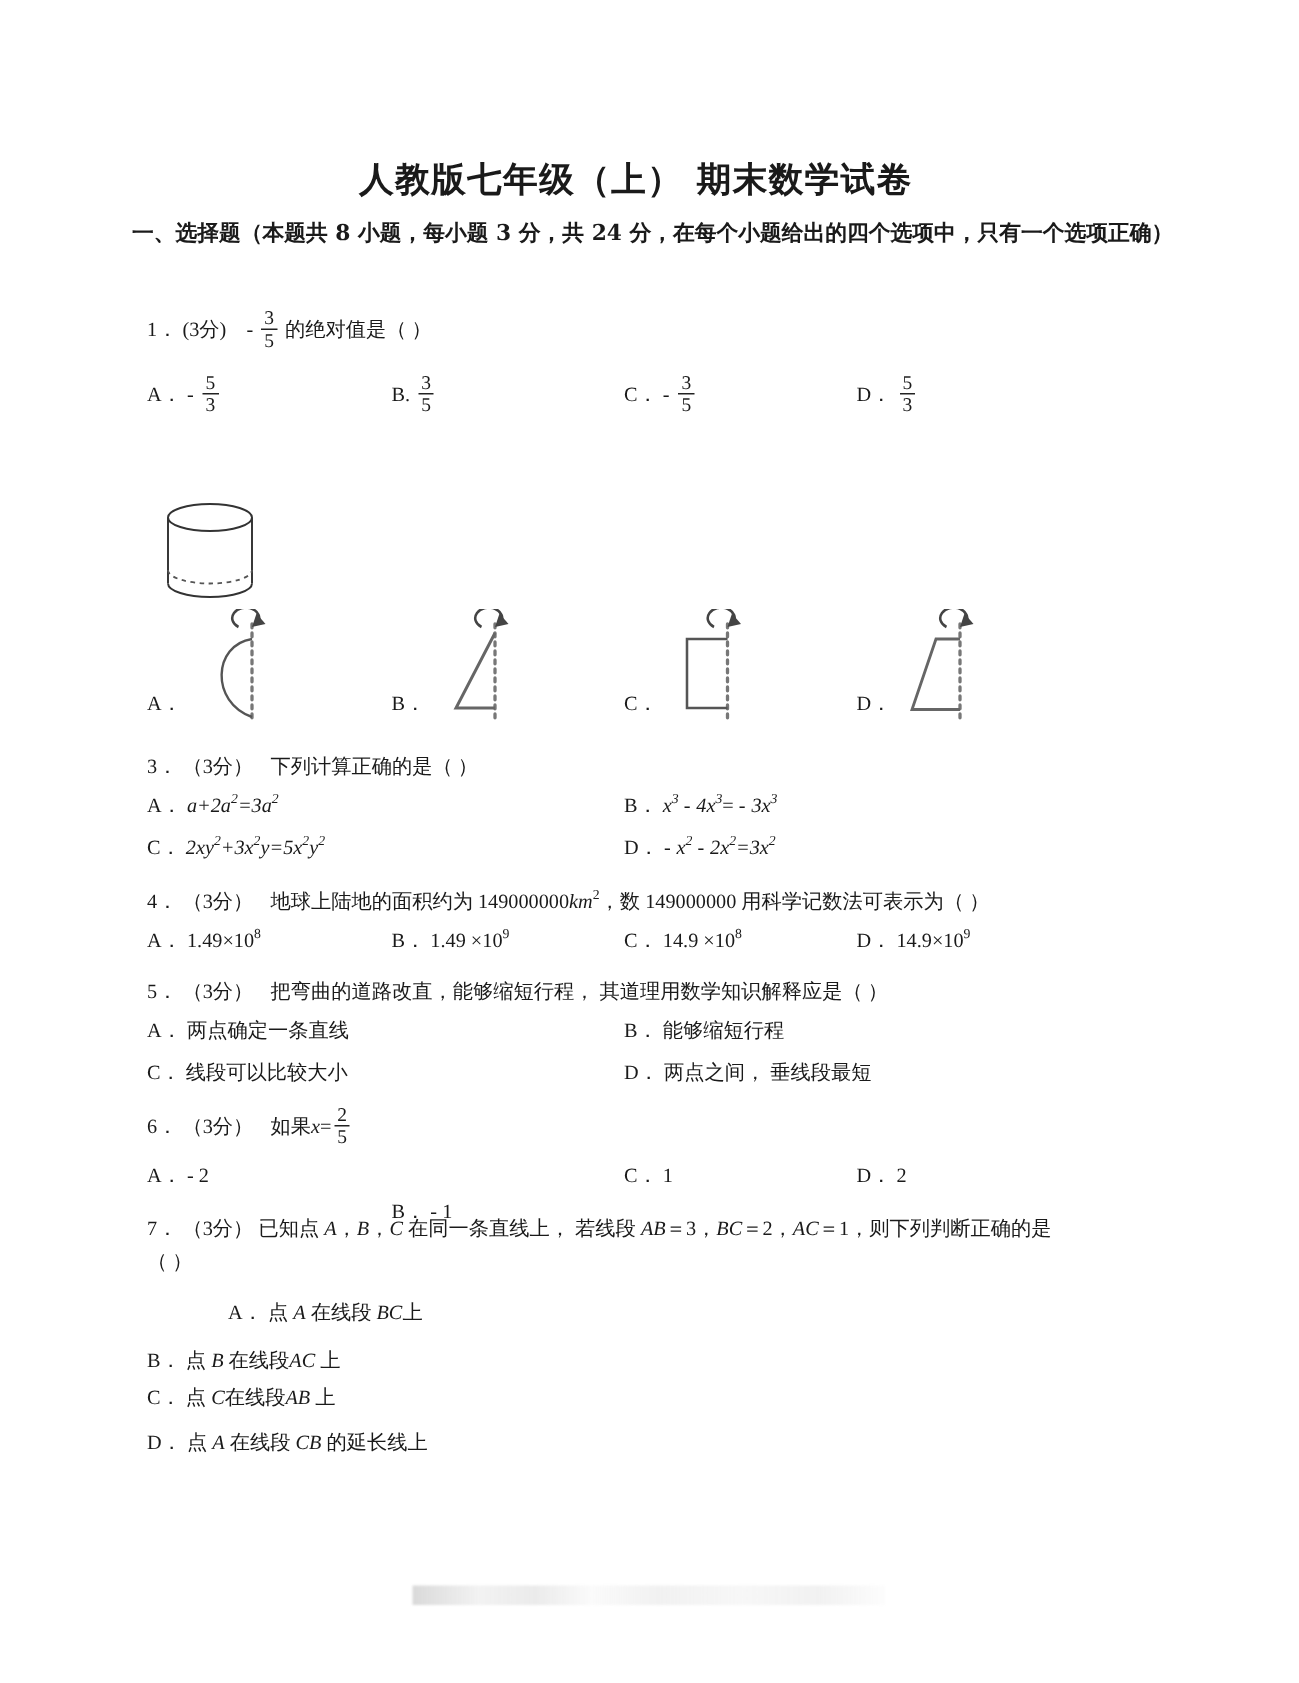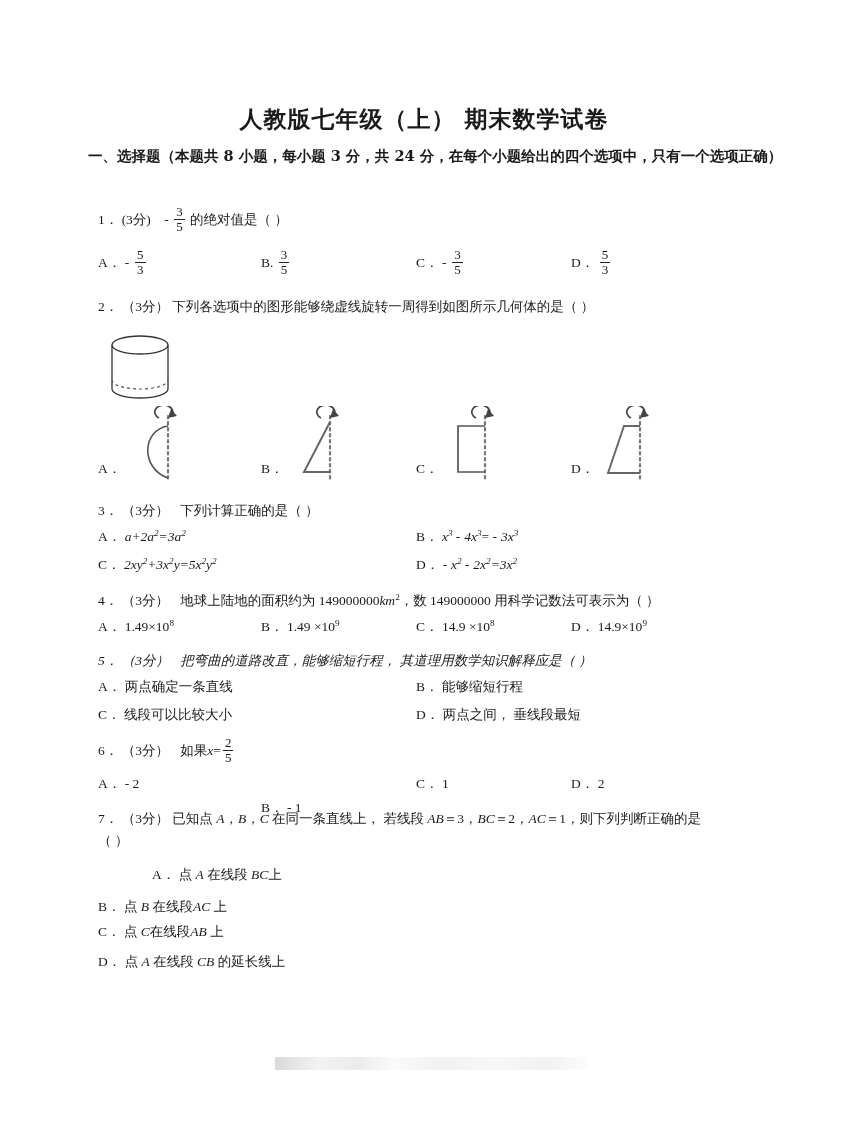--- a/index.html
+++ b/index.html
@@ -129,25 +129,20 @@
     </div>
     <div class="opt" style="left:473px;">
       <span>D．</span>
       <span class="frac">
         <span class="num">5</span>
         <span class="den">3</span>
       </span>
     </div>
   </div>
 
-  <div class="q stem" style="top:296px;">
-    <span>2．</span>
-    <span>（3分）</span>
-    <span>下列各选项中的图形能够绕虚线旋转一周得到如图所示几何体的是（        ）</span>
-  </div>
 
   <div class="fig-wrap" style="left:100px; top:333px;">
     <svg width="80" height="72" viewBox="0 0 80 72">
       <ellipse cx="40" cy="12" rx="28" ry="9" fill="none" stroke="#333" stroke-width="1.3"></ellipse>
       <line x1="12" y1="12" x2="12" y2="56" stroke="#333" stroke-width="1.3"></line>
       <line x1="68" y1="12" x2="68" y2="56" stroke="#333" stroke-width="1.3"></line>
       <path d="M12 56 A28 9 0 0 0 68 56" fill="none" stroke="#333" stroke-width="1.3"></path>
       <path d="M12 47 A28 9 0 0 0 68 47" fill="none" stroke="#555" stroke-width="1.2" stroke-dasharray="3,3"></path>
     </svg>
   </div>
@@ -246,21 +241,21 @@
     <div class="opt" style="left:318px;">
       <span>C．</span>
       14.9 ×10<sup>8</sup>
     </div>
     <div class="opt" style="left:473px;">
       <span>D．</span>
       14.9×10<sup>9</sup>
     </div>
   </div>
 
-  <div class="q stem" style="top:650px;font-style:italic;">
+  <div class="q stem" style="top:650px;">
     <span>5．</span>
     <span>（3分）</span>
     <span style="padding-left:8px;">把弯曲的道路改直，能够缩短行程，  其道理用数学知识解释应是（        ）</span>
   </div>
   <div class="opts" style="top:678px;">
     <div class="opt" style="left:0px;">
       <span>A．</span>
       <span>两点确定一条直线</span>
     </div>
     <div class="opt" style="left:318px;">

